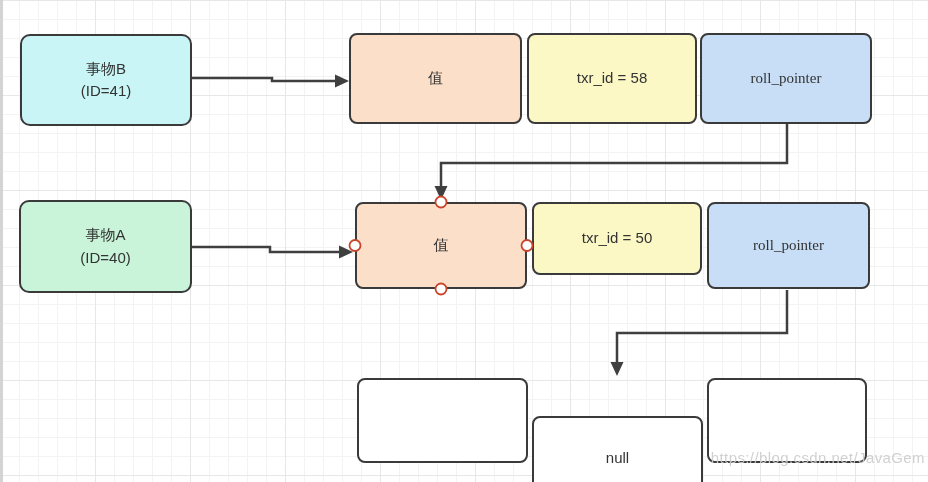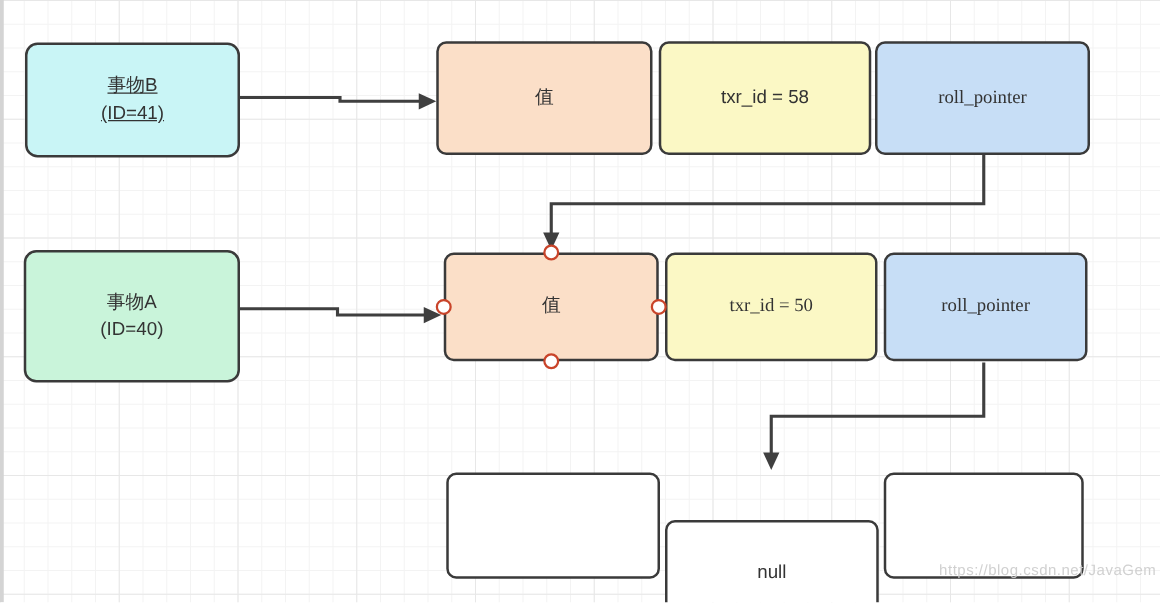--- a/index.html
+++ b/index.html
@@ -20,42 +20,42 @@
     background-size:95px 95px,95px 95px,19px 19px,19px 19px;
   }
   .edge-strip{position:absolute;left:0;top:0;width:3px;height:482px;background:#d4d4d4;}
   .node{
     position:absolute;box-sizing:border-box;
     border:2px solid var(--border);border-radius:8px;
     display:flex;flex-direction:column;align-items:center;justify-content:center;
     color:var(--text);font-size:15px;line-height:1.5;text-align:center;
   }
   .node.txn{border-radius:10px;}
-  .fill-cyan{background:var(--cyan);text-decoration:underline;}
+  .fill-cyan{background:var(--cyan);}
   .fill-green{background:var(--green);}
   .fill-peach{background:var(--peach);}
   .fill-yellow{background:var(--yellow);}
   .fill-blue{background:var(--blue);font-family:Liberation Serif, serif;}
   .fill-white{background:var(--box-white);}
   
   .txn-b{left:20px;top:34px;width:172px;height:92px;}
-  .txn-a{left:19px;top:200px;width:173px;height:106px;}
+  .txn-a{left:19px;top:200px;width:173px;height:93px;}
   .r1-value{left:349px;top:33px;width:173px;height:91px;}
   .r1-txid{left:527px;top:33px;width:170px;height:91px;}
   .r1-roll{left:700px;top:33px;width:172px;height:91px;}
   .r2-value{left:355px;top:202px;width:172px;height:87px;}
-  .r2-txid{left:532px;top:202px;width:170px;height:87px;font-family:Liberation Serif, serif;}
+  .r2-txid{left:532px;top:202px;width:170px;height:73px;}
   .r2-roll{left:707px;top:202px;width:163px;height:87px;}
   .r3-b1{left:357px;top:378px;width:171px;height:85px;}
   .r3-b2{left:532px;top:396px;width:171px;height:85px;margin-top:20px;}
   .r3-b3{left:707px;top:378px;width:160px;height:85px;}
   svg.overlay{position:absolute;left:0;top:0;pointer-events:none;}
   .watermark{
     position:absolute;top:449px;right:3px;
-    color:var(--watermark);font-size:12px;letter-spacing:.4px;opacity:.92;
+    color:var(--watermark);font-size:15px;letter-spacing:.4px;opacity:.92;
     white-space:nowrap;
   }
 </style>
 </head>
 <body>
 
 <div class="canvas">
   <div class="edge-strip"></div>
 
   <div class="node txn fill-cyan txn-b">

